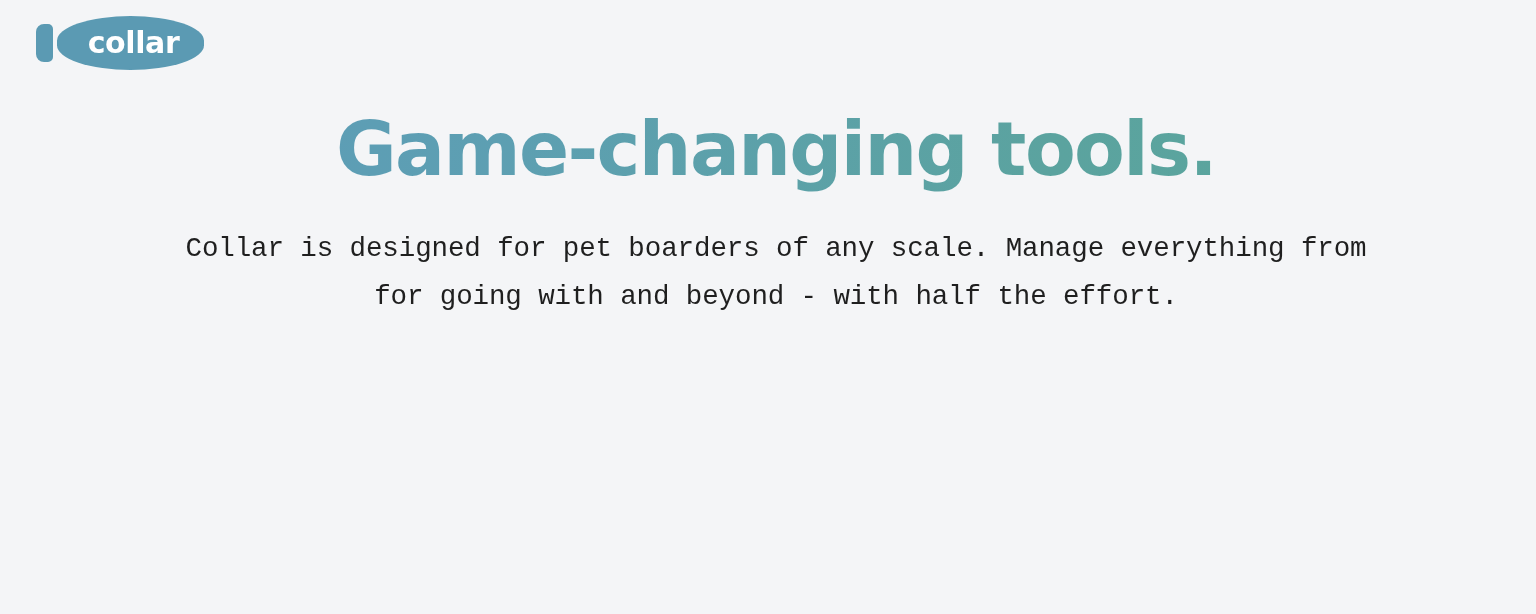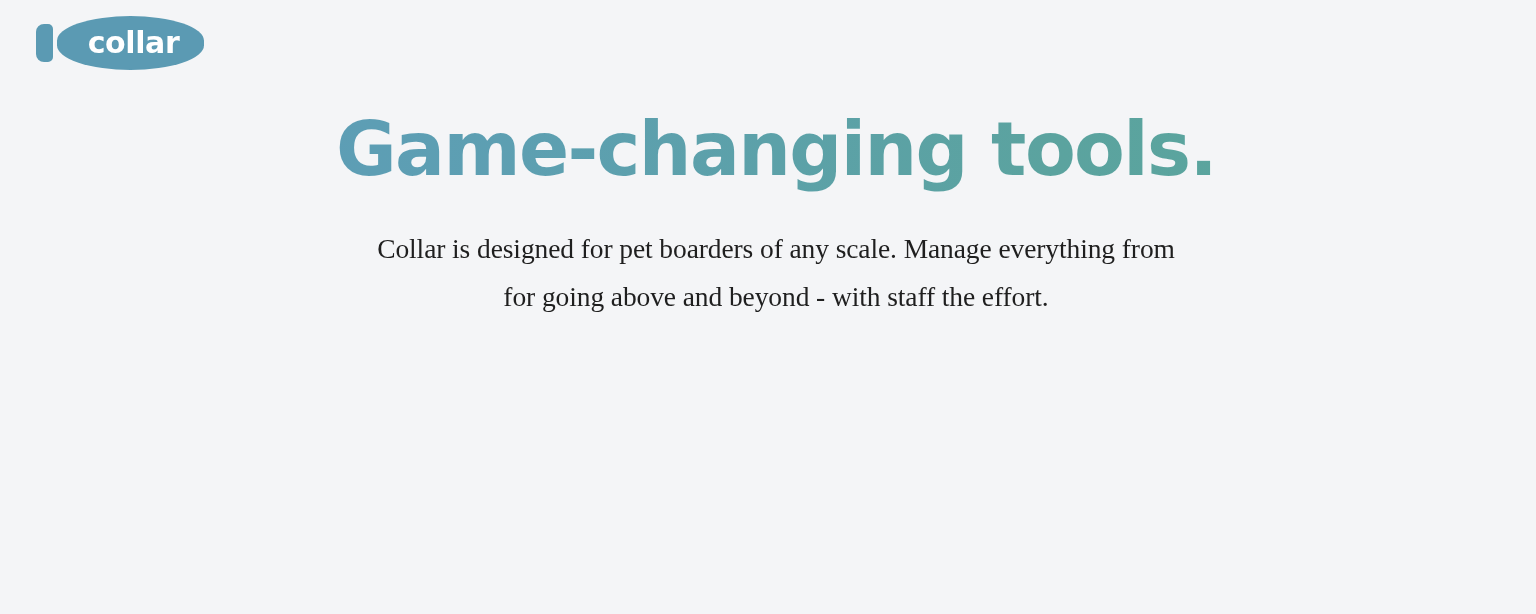--- a/index.html
+++ b/index.html
@@ -112,21 +112,21 @@
   }
 
   .hero-headline .hl-line {
     display: block;
   }
 
   .hero-subcopy {
     margin: 0 auto;
     padding-top: 33px;
     width: 1220px;
-    font-family: Liberation Serif, serif;
+    font-family: Liberation Mono, monospace;
     font-size: 27.5px;
     font-weight: 400;
     line-height: 48px;
     letter-spacing: -0.1px;
     color: #1f1f1f;
   }
 
   .hero-subcopy .sub-line {
     display: block;
   }
@@ -145,18 +145,18 @@
   </header>
 
   <section class="hero">
 
     <h1 class="hero-headline">
       <span class="hl-line">Game-changing tools.</span>
     </h1>
 
     <p class="hero-subcopy">
       <span class="sub-line">Collar is designed for pet boarders of any scale. Manage everything from</span>
-      <span class="sub-line">for going above and beyond - with staff the effort.</span>
+      <span class="sub-line">for going with and beyond - with half the effort.</span>
     </p>
 
   </section>
 
 </div>
 
 </body></html>

